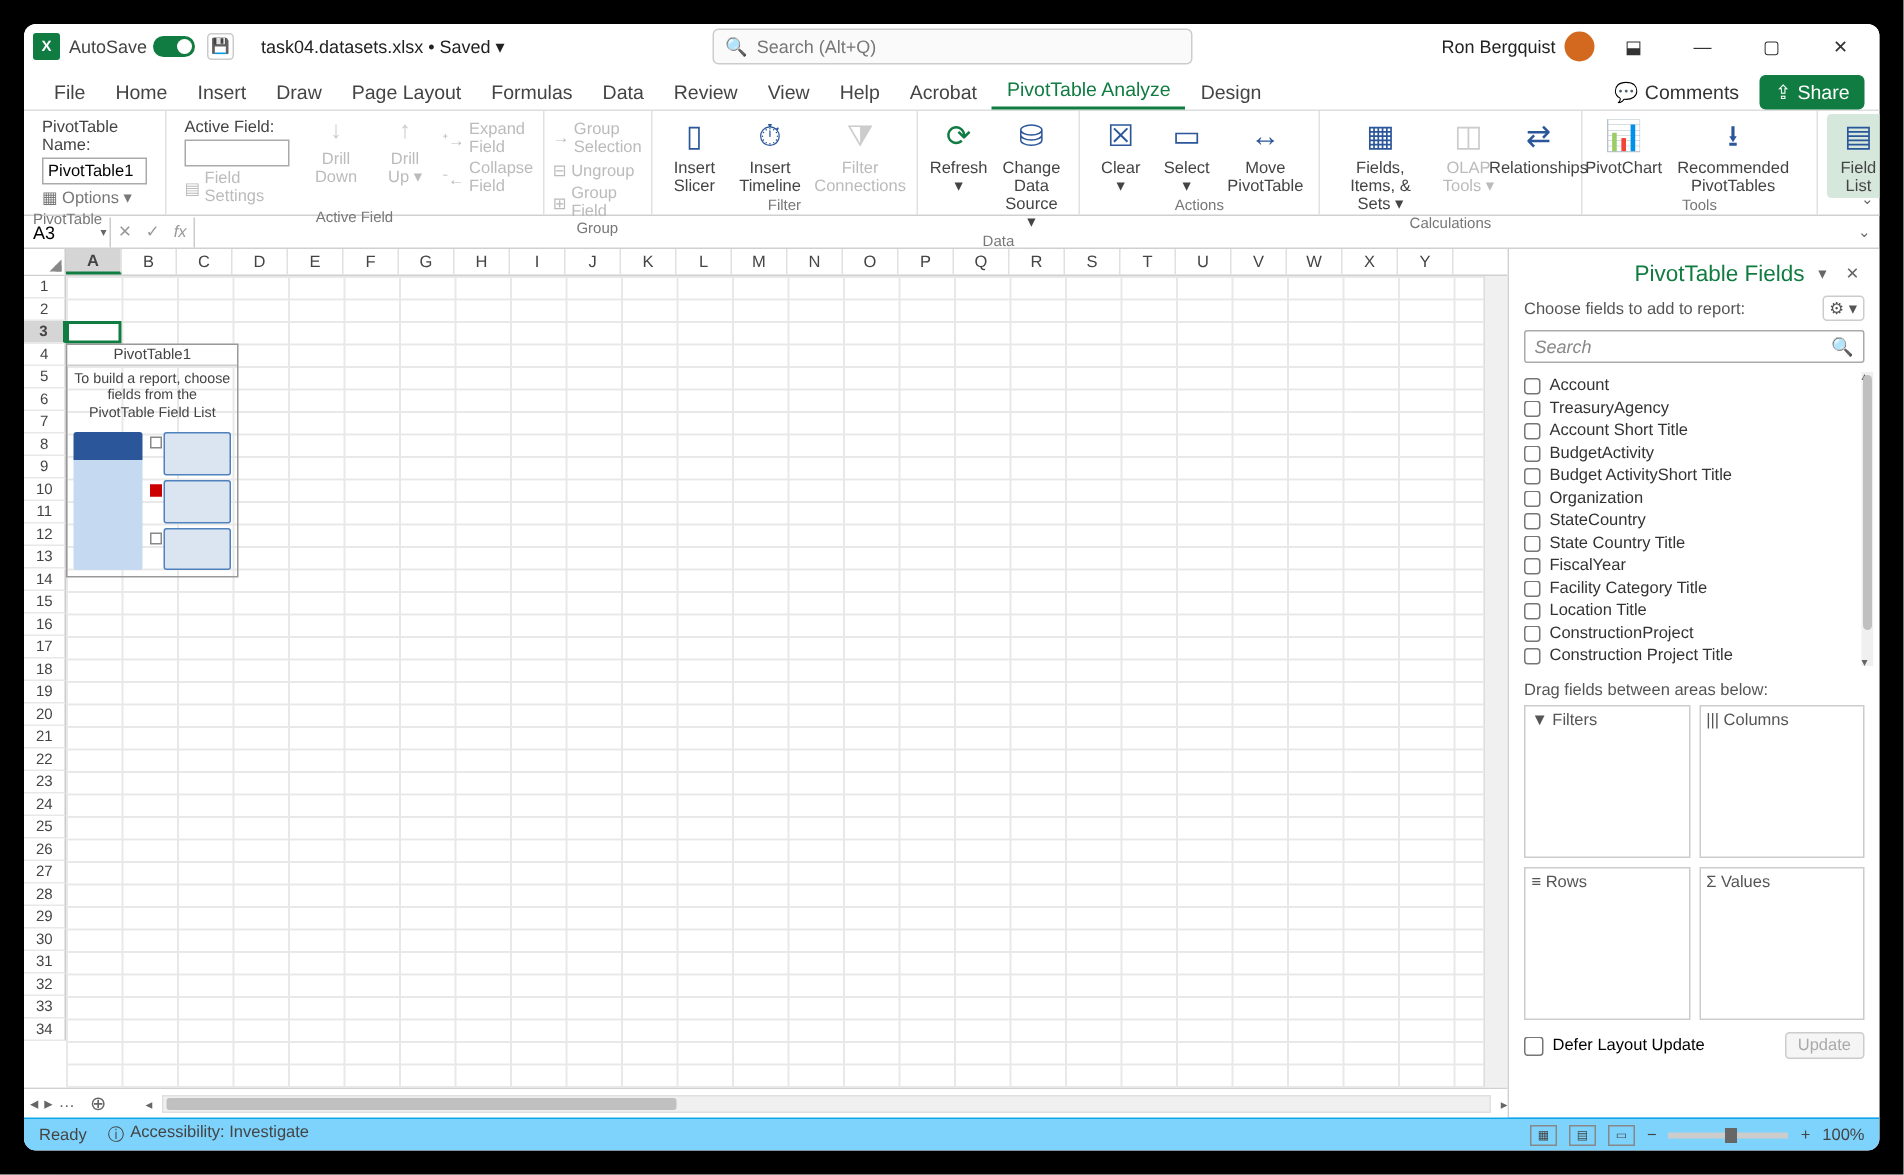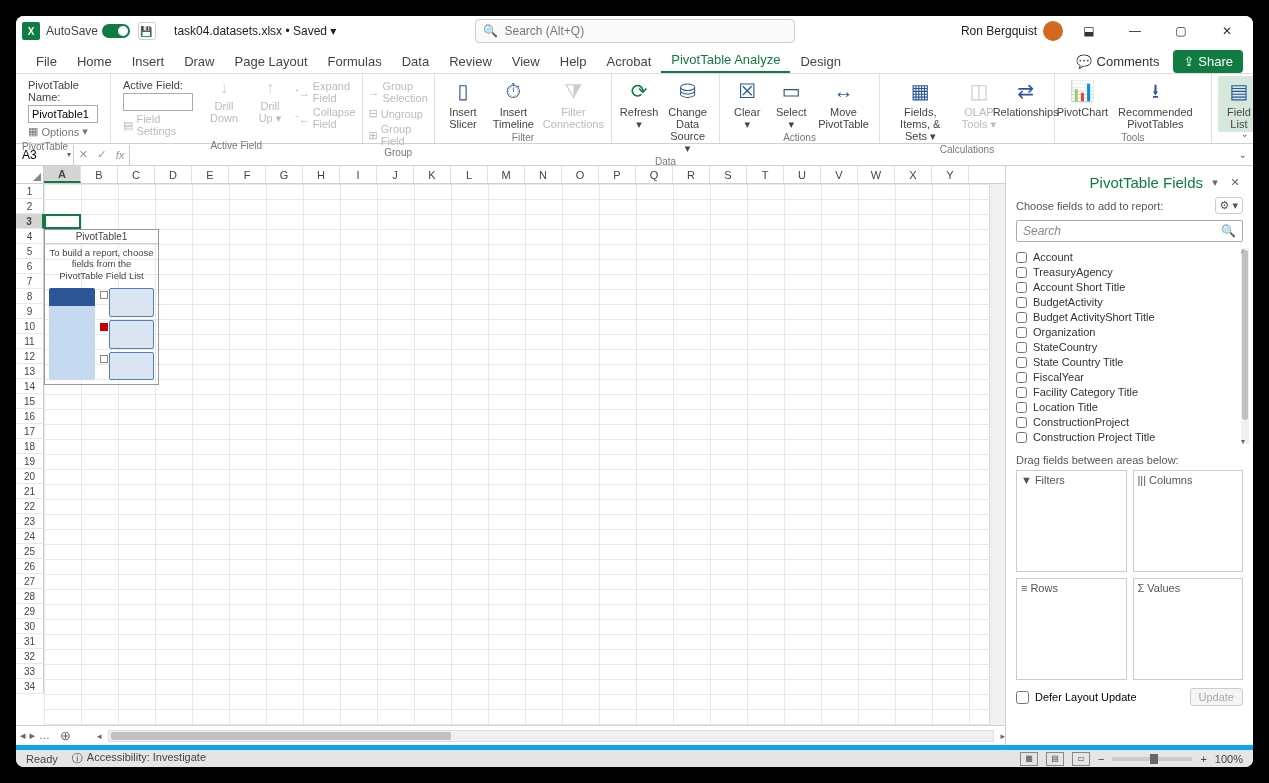--- a/index.html
+++ b/index.html
@@ -104,21 +104,21 @@
   .sheettabs-row { height:20px; display:flex; align-items:center; border-top:1px solid #d0d0d0; font-size:11px; background:#fff;}
   .st-nav { padding:0 4px; color:#666; display:flex; gap:4px;}
   .st-tab { padding:2px 9px; border-right:1px solid #ccc; color:#444; background:#f4f4f4;}
   .st-tab.active { background:#fff; border-bottom:2px solid #107c41; font-weight:500;}
   .st-add { padding:0 6px; color:#666; font-size:13px;}
   .st-scroll { flex:1; display:flex; align-items:center; margin-left:20px;}
   .st-track { flex:1; height:12px; background:#f0f0f0; border:1px solid #e0e0e0; position:relative; margin:0 6px;}
   .st-thumb { position:absolute; left:2px; top:1px; height:8px; width:340px; background:#c0c0c0; border-radius:2px;}
 
   
-  .status { height:22px; background:#e5e5e5; display:flex; align-items:center; padding:0 10px; font-size:11px; color:#444; border-top:5px solid #0ea5e9;}
+  .status { height:22px; background:#7dd3fc; display:flex; align-items:center; padding:0 10px; font-size:11px; color:#444; border-top:1px solid #0ea5e9;}
   .status-right { margin-left:auto; display:flex; align-items:center; gap:8px;}
   .view-btn { width:18px; height:14px; border:1px solid #888; display:flex; align-items:center; justify-content:center; font-size:8px;}
   .zoom-track { width:80px; height:4px; background:#ccc; position:relative;}
   .zoom-handle { width:8px; height:10px; background:#666; position:absolute; left:38px; top:-3px;}
 </style>
 </head>
 <body>
 
 <div class="window">
 

